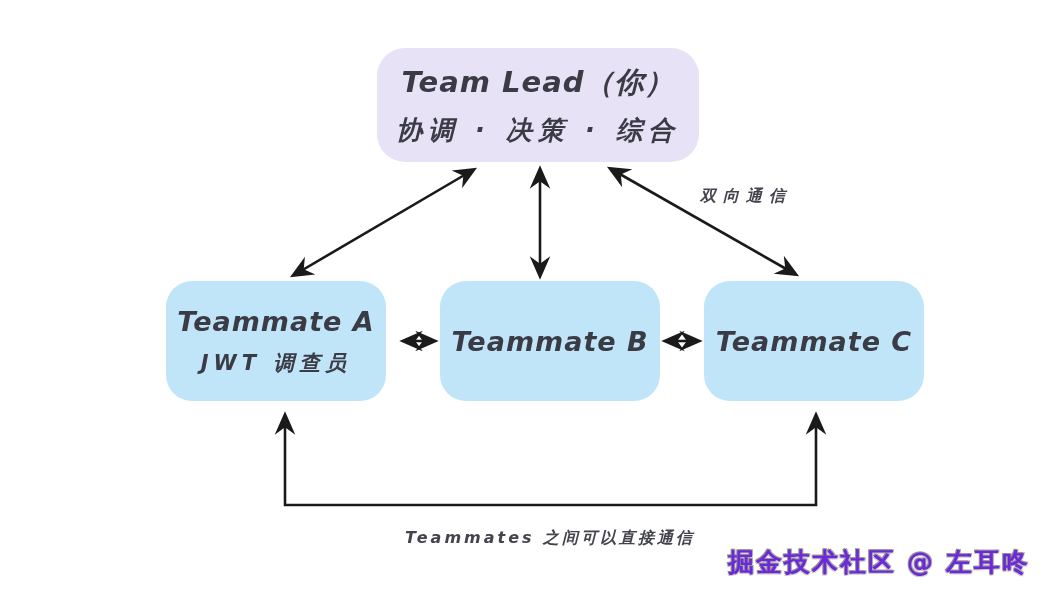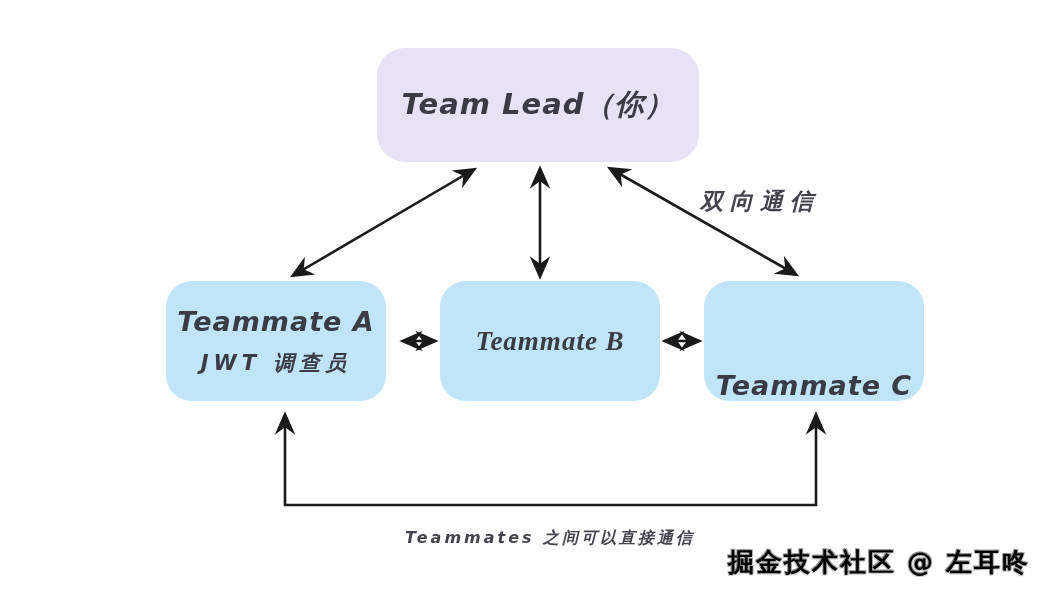--- a/index.html
+++ b/index.html
@@ -52,49 +52,49 @@
   }
   .lead-node .title { font-size: 29px; }
   .lead-node .subtitle { font-size: 26px; letter-spacing: 6px; margin-top: 10px; }
   .teammate-node {
     top: 281px;
     width: 220px; height: 120px;
     background: #c0e5f9;
     border-radius: 26px;
   }
   .teammate-a { left: 166px; }
-  .teammate-b { left: 440px; font-family: Liberation Serif, serif; }
-  .teammate-c { left: 704px; justify-content: flex-end; }
+  .teammate-b { left: 440px; }
+  .teammate-c { left: 704px; }
   .float-label {
     position: absolute;
     font-style: italic;
     font-weight: 600;
     color: #44444e;
     white-space: nowrap;
   }
   .label-bidirectional {
     left: 700px; top: 186px;
-    font-size: 23px;
+    font-size: 16px;
     letter-spacing: 7px;
   }
   .label-direct {
     left: 350px; top: 528px;
     width: 400px;
     text-align: center;
     font-size: 16px;
     letter-spacing: 3px;
   }
   .watermark {
     position: absolute;
     right: 10px; bottom: 10px;
     font-size: 26px;
     font-weight: 700;
     font-style: normal;
     letter-spacing: 2px;
-    color: #000000;
+    color: #6d28d9;
     text-shadow:
       -1px -1px 0 #8f8f8f,
        1px -1px 0 #a8a8a8,
       -1px  1px 0 #c8c8c8,
        1px  1px 1px #d9d9d9;
     white-space: nowrap;
   }
 </style>
 </head>
 <body>
@@ -110,20 +110,21 @@
     <line x1="473" y1="170" x2="294" y2="275" stroke="#1a1a1a" stroke-width="2.6" marker-start="url(#ah)" marker-end="url(#ah)"></line>
     <line x1="540" y1="170" x2="540" y2="275" stroke="#1a1a1a" stroke-width="2.6" marker-start="url(#ah)" marker-end="url(#ah)"></line>
     <line x1="611" y1="169" x2="795" y2="274" stroke="#1a1a1a" stroke-width="2.6" marker-start="url(#ah)" marker-end="url(#ah)"></line>
     <line x1="404" y1="341" x2="434" y2="341" stroke="#1a1a1a" stroke-width="2.6" marker-start="url(#ah)" marker-end="url(#ah)"></line>
     <line x1="666" y1="341" x2="698" y2="341" stroke="#1a1a1a" stroke-width="2.6" marker-start="url(#ah)" marker-end="url(#ah)"></line>
     <path d="M 285 416 L 285 505 L 816 505 L 816 416" fill="none" stroke="#1a1a1a" stroke-width="2.6" marker-start="url(#ah)" marker-end="url(#ah)"></path>
   </svg>
 
   <div class="node lead-node">
     <div class="title">Team Lead（你）</div>
+    <div class="subtitle">协调 · 决策 · 综合</div>
   </div>
 
   <div class="node teammate-node teammate-a">
     <div class="title">Teammate A</div>
     <div class="subtitle">JWT 调查员</div>
   </div>
 
   <div class="node teammate-node teammate-b">
     <div class="title">Teammate B</div>
   </div>

